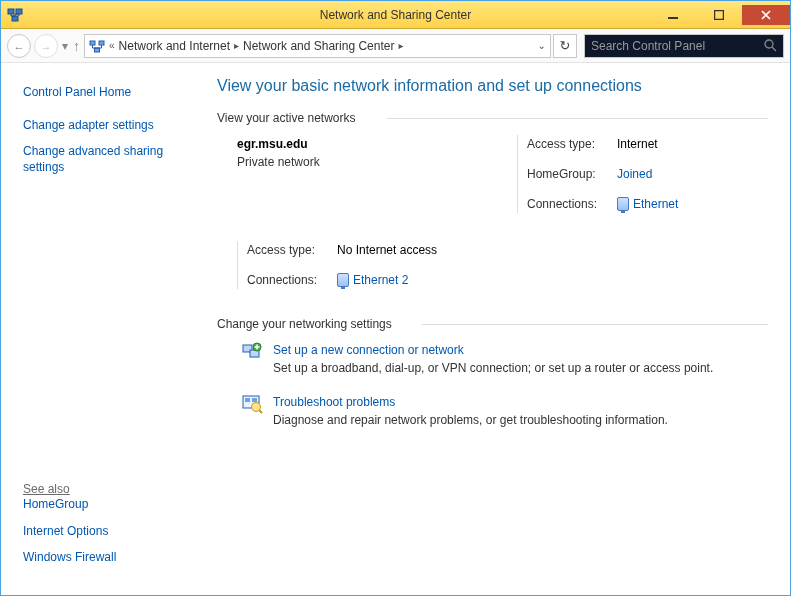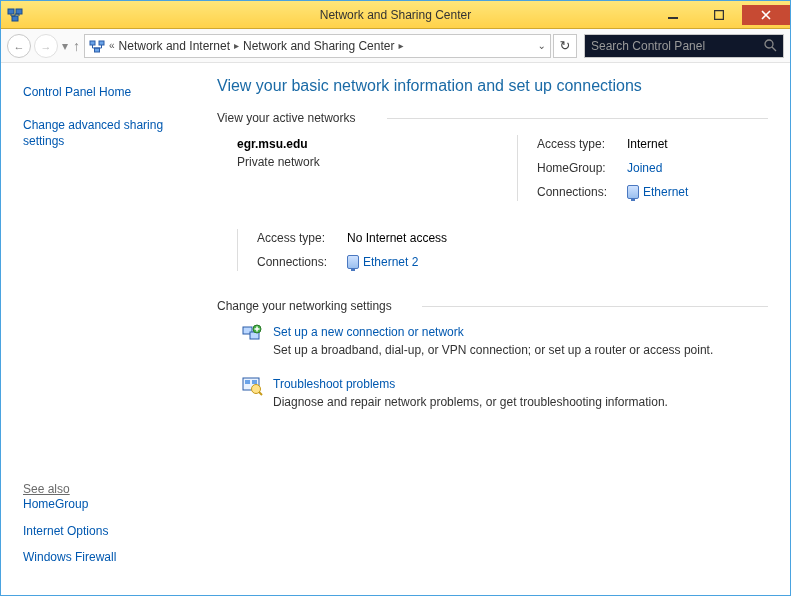--- a/index.html
+++ b/index.html
@@ -157,24 +157,24 @@
   .net-block {
     display: flex;
     margin: 6px 0 28px 20px;
     line-height: 1.5;
   }
   .net-left { width: 280px; }
   .net-name { font-weight: 600; }
   .net-type { color: #333; }
   .net-right {
     border-left: 1px solid #ddd;
-    padding-left: 19px;
+    padding-left: 9px;
     display: grid;
     grid-template-columns: 90px auto;
-    row-gap: 6px;
+    row-gap: 12px;
     align-items: center;
   }
   .net-right .lbl { color: #333; }
   .eth-link { color: #0058b0; display: inline-flex; align-items: center; gap: 4px; }
   .eth-icon {
     width: 12px; height: 14px;
     display: inline-block;
     border: 1px solid #4a78c0;
     border-radius: 2px;
     position: relative;
@@ -261,20 +261,21 @@
           <circle cx="5" cy="5" r="4" fill="none" stroke="#888" stroke-width="1.3"></circle>
           <path d="M8 8l4 4" stroke="#888" stroke-width="1.3"></path>
         </svg>
     </span>
   </div>
 </div>
 
 <div class="body">
   <div class="sidebar">
     <div class="cp-home linklike">Control Panel Home</div>
+    <div class="side-link linklike">Change adapter settings</div>
     <div class="side-link linklike">Change advanced sharing settings</div>
 
     <div class="see-also-block">
       <div class="see-also">See also</div>
       <div class="side-link linklike">HomeGroup</div>
       <div class="side-link linklike">Internet Options</div>
       <div class="side-link linklike">Windows Firewall</div>
     </div>
   </div>
 

